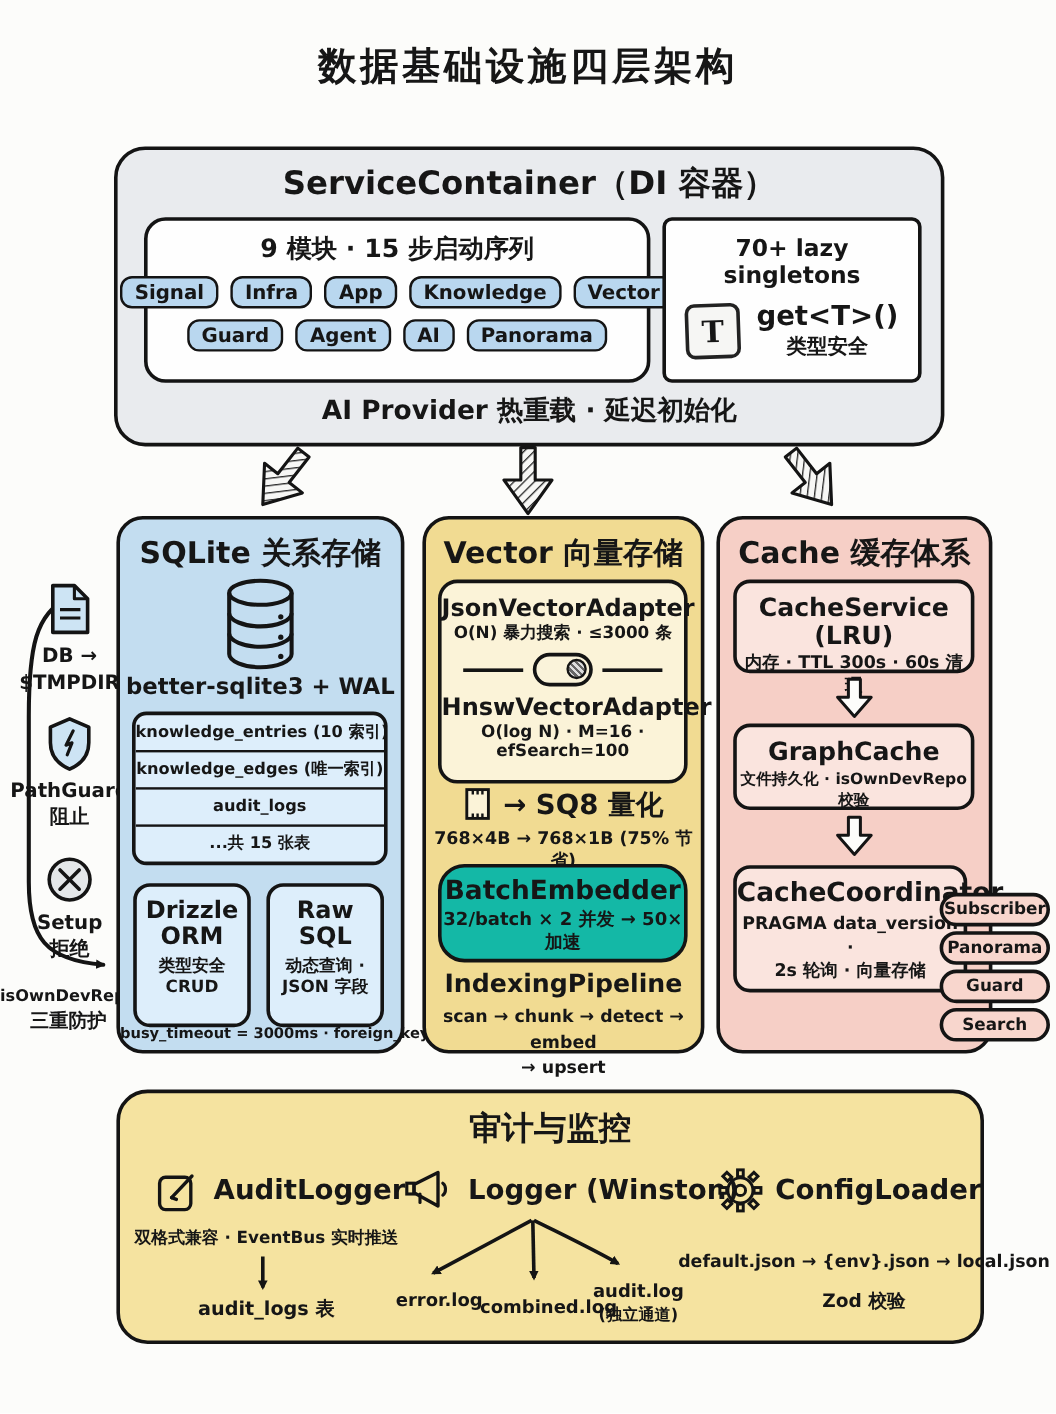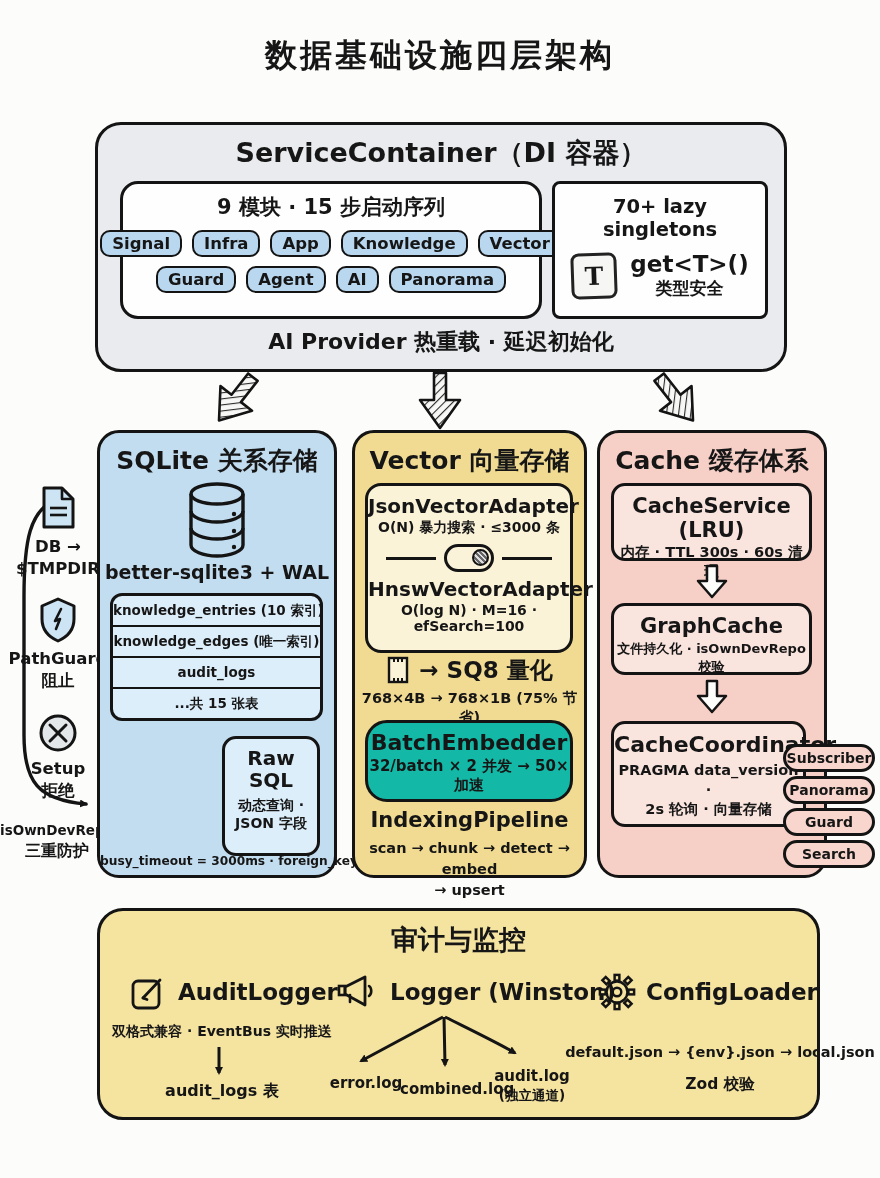--- a/index.html
+++ b/index.html
@@ -204,20 +204,24 @@
     </svg>
     <div class="abs sq-sub">better-sqlite3 + WAL</div>
 
     <div class="abs sq-tables">
       <div class="sq-trow">knowledge_entries (10 索引)</div>
       <div class="sq-trow">knowledge_edges (唯一索引)</div>
       <div class="sq-trow">audit_logs</div>
       <div class="sq-trow">...共 15 张表</div>
     </div>
 
+    <div class="abs sq-mini" style="left:11px;">
+      <div class="mini-title">Drizzle ORM</div>
+      <div class="mini-desc">类型安全 CRUD</div>
+    </div>
     <div class="abs sq-mini" style="left:122px;">
       <div class="mini-title">Raw SQL</div>
       <div class="mini-desc">动态查询 · JSON 字段</div>
     </div>
 
     <div class="abs sq-foot">busy_timeout = 3000ms · foreign_keys = ON</div>
   </div>
 
   <div class="abs col col-vector">
     <div class="col-title">Vector 向量存储</div>

